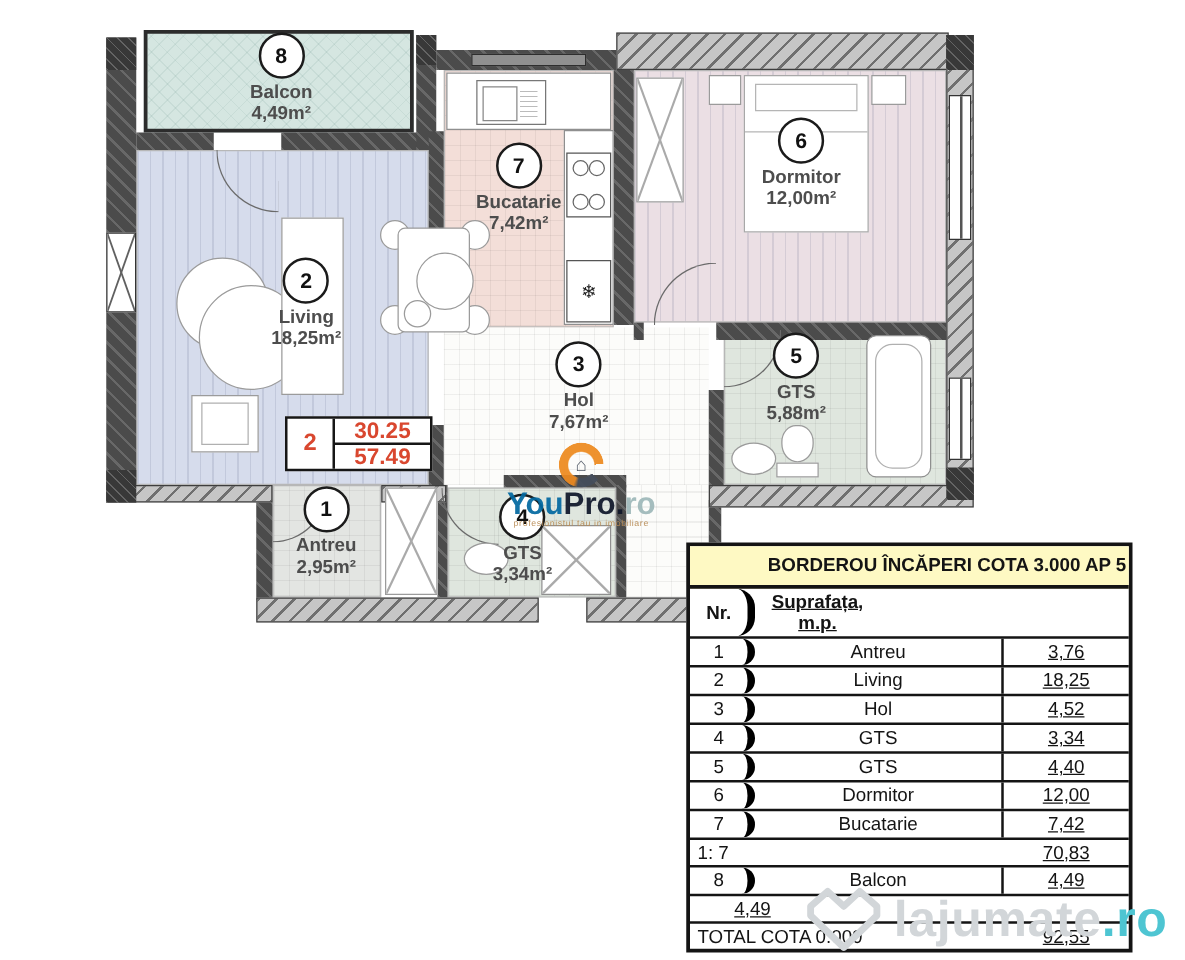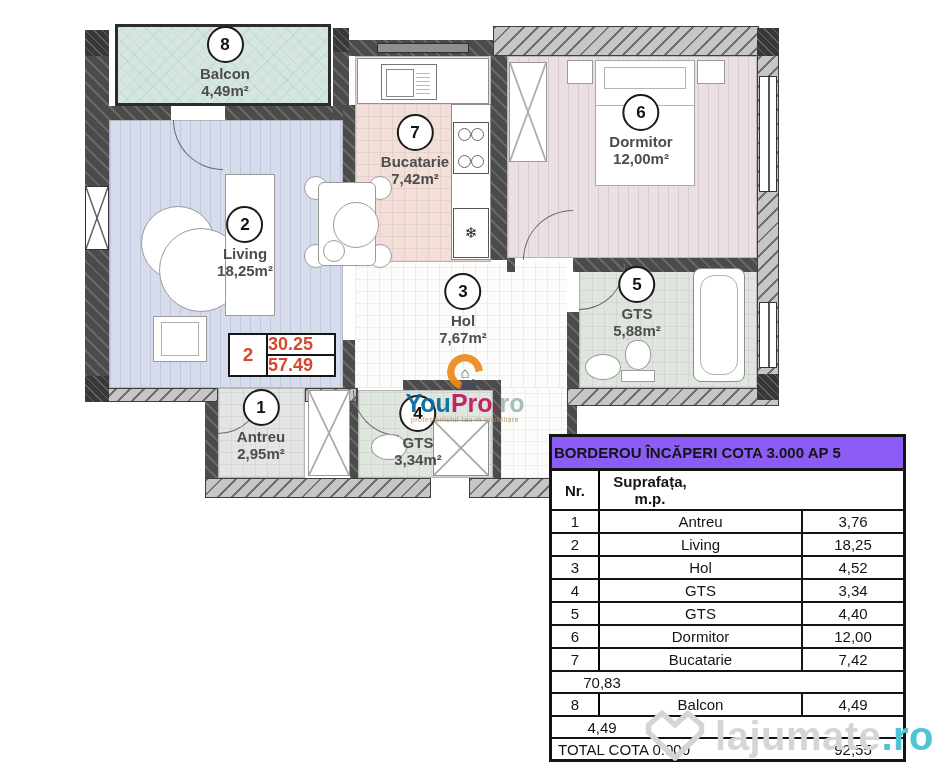--- a/index.html
+++ b/index.html
@@ -42,49 +42,49 @@
           align-items:center;font-weight:bold;color:#4d4d4d;pointer-events:none;line-height:17px;}
   .badge{width:33px;height:33px;border-radius:50%;background:#fff;border:2.5px solid #1b1b1b;
          display:flex;align-items:center;justify-content:center;font-size:17px;color:#111;
          margin-bottom:2px;box-sizing:content-box;}
   .rname,.rarea{font-size:15px;}
   
   .annot{position:absolute;z-index:7;left:143px;top:323px;display:flex;background:#fff;
          border:2.5px solid #161616;color:#d9472f;font-weight:bold;}
   .annot-nr{width:36px;display:flex;align-items:center;justify-content:center;font-size:19px;
             border-right:2.5px solid #161616;}
-  .annot-vals div{width:66px;text-align:left;font-size:18px;line-height:19px;}
+  .annot-vals div{width:76px;text-align:center;font-size:18px;line-height:19px;}
   .annot-vals div:first-child{border-bottom:2.5px solid #161616;}
   
   .btable{position:absolute;left:549px;top:434px;width:357px;background:#fff;z-index:9;
           border:3px solid #141414;font-size:15px;color:#141414;box-sizing:border-box;}
-  .bt-title{background:#8b5cf6;border-bottom:3px solid #141414;text-align:left;font-weight:bold;
+  .bt-title{background:#fef9c3;border-bottom:3px solid #141414;text-align:right;font-weight:bold;
             font-size:15px;padding:7px 2px;}
   .bt-row{display:flex;border-bottom:2px solid #141414;align-items:stretch;}
   .bt-row:last-child{border-bottom:none;}
-  .c-nr{width:46px;display:flex;align-items:center;justify-content:center;border-right:2px solid #000000;}
+  .c-nr{width:46px;display:flex;align-items:center;justify-content:center;border-right:6px solid #000000;border-radius:15px;}
   .c-name{flex:1;display:flex;align-items:center;justify-content:center;border-right:2px solid #141414;text-align:center;}
-  .c-area{width:100px;display:flex;align-items:center;justify-content:center;text-align:center;}
+  .c-area{width:100px;display:flex;align-items:center;justify-content:center;text-align:center;text-decoration:underline;}
   .bt-head{font-weight:bold;}
   .bt-head .c-area{padding:2px 6px;box-sizing:border-box;}
   .bt-data{height:21px;}
   .sub-label{flex:1;display:flex;align-items:center;padding-left:6px;}
   .sub-row{height:20px;}
   
   .yp{position:absolute;left:398px;top:354px;width:134px;z-index:8;display:flex;flex-direction:column;
       align-items:center;opacity:.93;pointer-events:none;}
   .yp-logo{position:relative;width:36px;height:36px;}
   .yp-ring{position:absolute;inset:0;border-radius:50%;
       background:conic-gradient(from 130deg,#454e5c 0 60deg,#ee8a1f 72deg 318deg,transparent 318deg);
       -webkit-mask:radial-gradient(circle,transparent 0 10px,#000 11px);
       mask:radial-gradient(circle,transparent 0 10px,#000 11px);}
   .yp-house{position:absolute;inset:0;display:flex;align-items:center;justify-content:center;
       font-size:15px;color:#454e5c;font-weight:bold;}
   .yp-text{font-size:25px;font-weight:bold;letter-spacing:0;line-height:26px;}
-  .yp-you{color:#0369a1;} .yp-pro{color:#be185d;} .yp-ro{color:#9fb9ba;}
+  .yp-you{color:#0369a1;} .yp-pro{color:#0f172a;} .yp-ro{color:#9fb9ba;}
   .yp-tag{font-size:7px;color:#b98c55;letter-spacing:.5px;}
   .lj{position:absolute;right:14px;bottom:4px;z-index:9;display:flex;align-items:center;gap:8px;
       pointer-events:none;}
   .lj-text{font-size:40px;font-weight:bold;color:#d2d6d9;letter-spacing:.5px;}
   .lj-tld{color:#4ec5d2;}
 </style>
 </head>
 <body>
 
 <div id="plan">
@@ -325,20 +325,21 @@
     <div class="c-nr">6</div>
     <div class="c-name">Dormitor</div>
     <div class="c-area">12,00</div>
   </div>
   <div class="bt-row bt-data">
     <div class="c-nr">7</div>
     <div class="c-name">Bucatarie</div>
     <div class="c-area">7,42</div>
   </div>
   <div class="bt-row sub-row">
+    <div class="sub-label">1: 7</div>
     <div class="c-area">70,83</div>
   </div>
   <div class="bt-row bt-data">
     <div class="c-nr">8</div>
     <div class="c-name">Balcon</div>
     <div class="c-area">4,49</div>
   </div>
   <div class="bt-row sub-row">
     <div class="c-area">4,49</div>
   </div>

